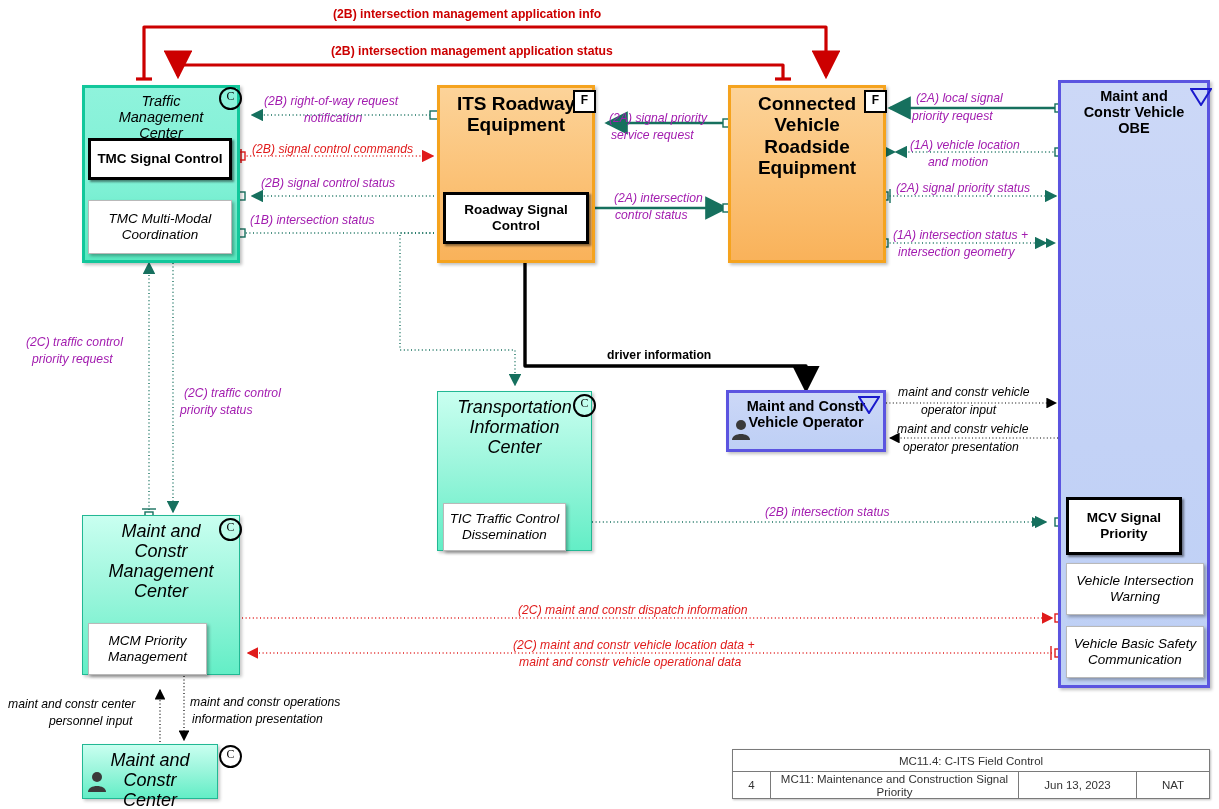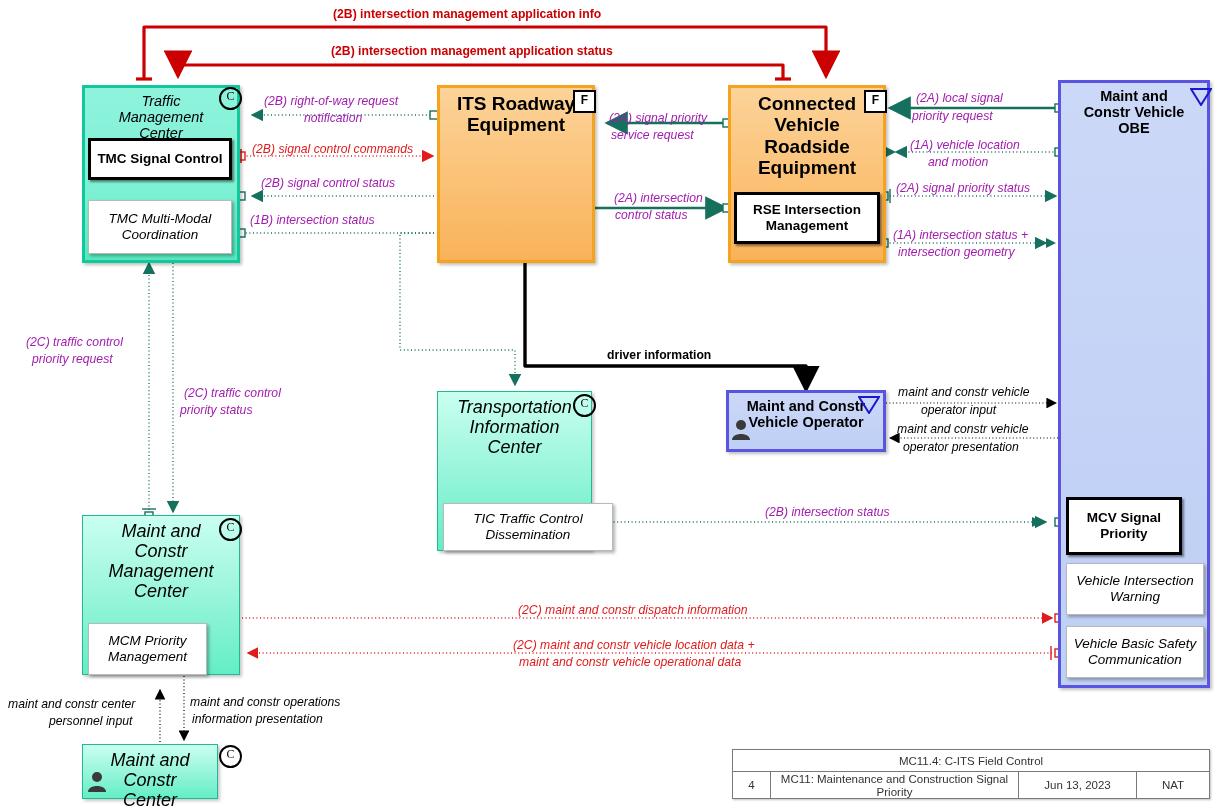--- a/index.html
+++ b/index.html
@@ -242,42 +242,42 @@
     <div class="title">Traffic Management Center</div>
   </div>
   <div class="marker marker-c" style="left:219px;top:87px;">C</div>
   <div class="appobj bold" style="left:88px;top:138px;width:144px;height:42px;">TMC Signal Control</div>
   <div class="appobj plain" style="left:88px;top:200px;width:144px;height:54px;">TMC Multi-Modal Coordination</div>
 
   <div class="node box-field" style="left:437px;top:85px;width:158px;height:178px;">
     <div class="title">ITS Roadway Equipment</div>
   </div>
   <div class="marker marker-f" style="left:573px;top:90px;">F</div>
+  <div class="appobj bold" style="left:443px;top:192px;width:146px;height:52px;">Roadway Signal Control</div>
 
   <div class="node box-field" style="left:728px;top:85px;width:158px;height:178px;">
     <div class="title">Connected Vehicle Roadside Equipment</div>
   </div>
   <div class="marker marker-f" style="left:864px;top:90px;">F</div>
-  <div class="appobj bold" style="left:734px;top:192px;width:146px;height:52px;">RSE Intersection Management</div>
 
   <div class="node box-vehicle" style="left:1058px;top:80px;width:152px;height:608px;">
     <div class="title">Maint and Constr Vehicle OBE</div>
   </div>
   <svg class="marker marker-v" style="left:1190px;top:88px;" viewBox="0 0 22 18">
     <polygon points="1,1 21,1 11,17" fill="none" stroke="#1a1acc" stroke-width="2"></polygon>
   </svg>
   <div class="appobj bold" style="left:1066px;top:497px;width:116px;height:58px;">MCV Signal Priority</div>
   <div class="appobj plain" style="left:1066px;top:563px;width:138px;height:52px;">Vehicle Intersection Warning</div>
   <div class="appobj plain" style="left:1066px;top:626px;width:138px;height:52px;">Vehicle Basic Safety Communication</div>
 
   <div class="node box-center center" style="left:437px;top:391px;width:155px;height:160px;">
     <div class="title">Transportation Information Center</div>
   </div>
   <div class="marker marker-c" style="left:573px;top:394px;">C</div>
-  <div class="appobj plain" style="left:443px;top:503px;width:170px;height:48px;">TIC Traffic Control Dissemination</div>
+  <div class="appobj plain" style="left:443px;top:503px;width:123px;height:48px;">TIC Traffic Control Dissemination</div>
 
   <div class="node box-center center" style="left:82px;top:515px;width:158px;height:160px;">
     <div class="title">Maint and Constr Management Center</div>
   </div>
   <div class="marker marker-c" style="left:219px;top:518px;">C</div>
   <div class="appobj plain" style="left:88px;top:623px;width:119px;height:52px;">MCM Priority Management</div>
 
   <div class="node box-vehicle" style="left:726px;top:390px;width:160px;height:62px;">
     <div class="title">Maint and Constr Vehicle Operator</div>
   </div>

